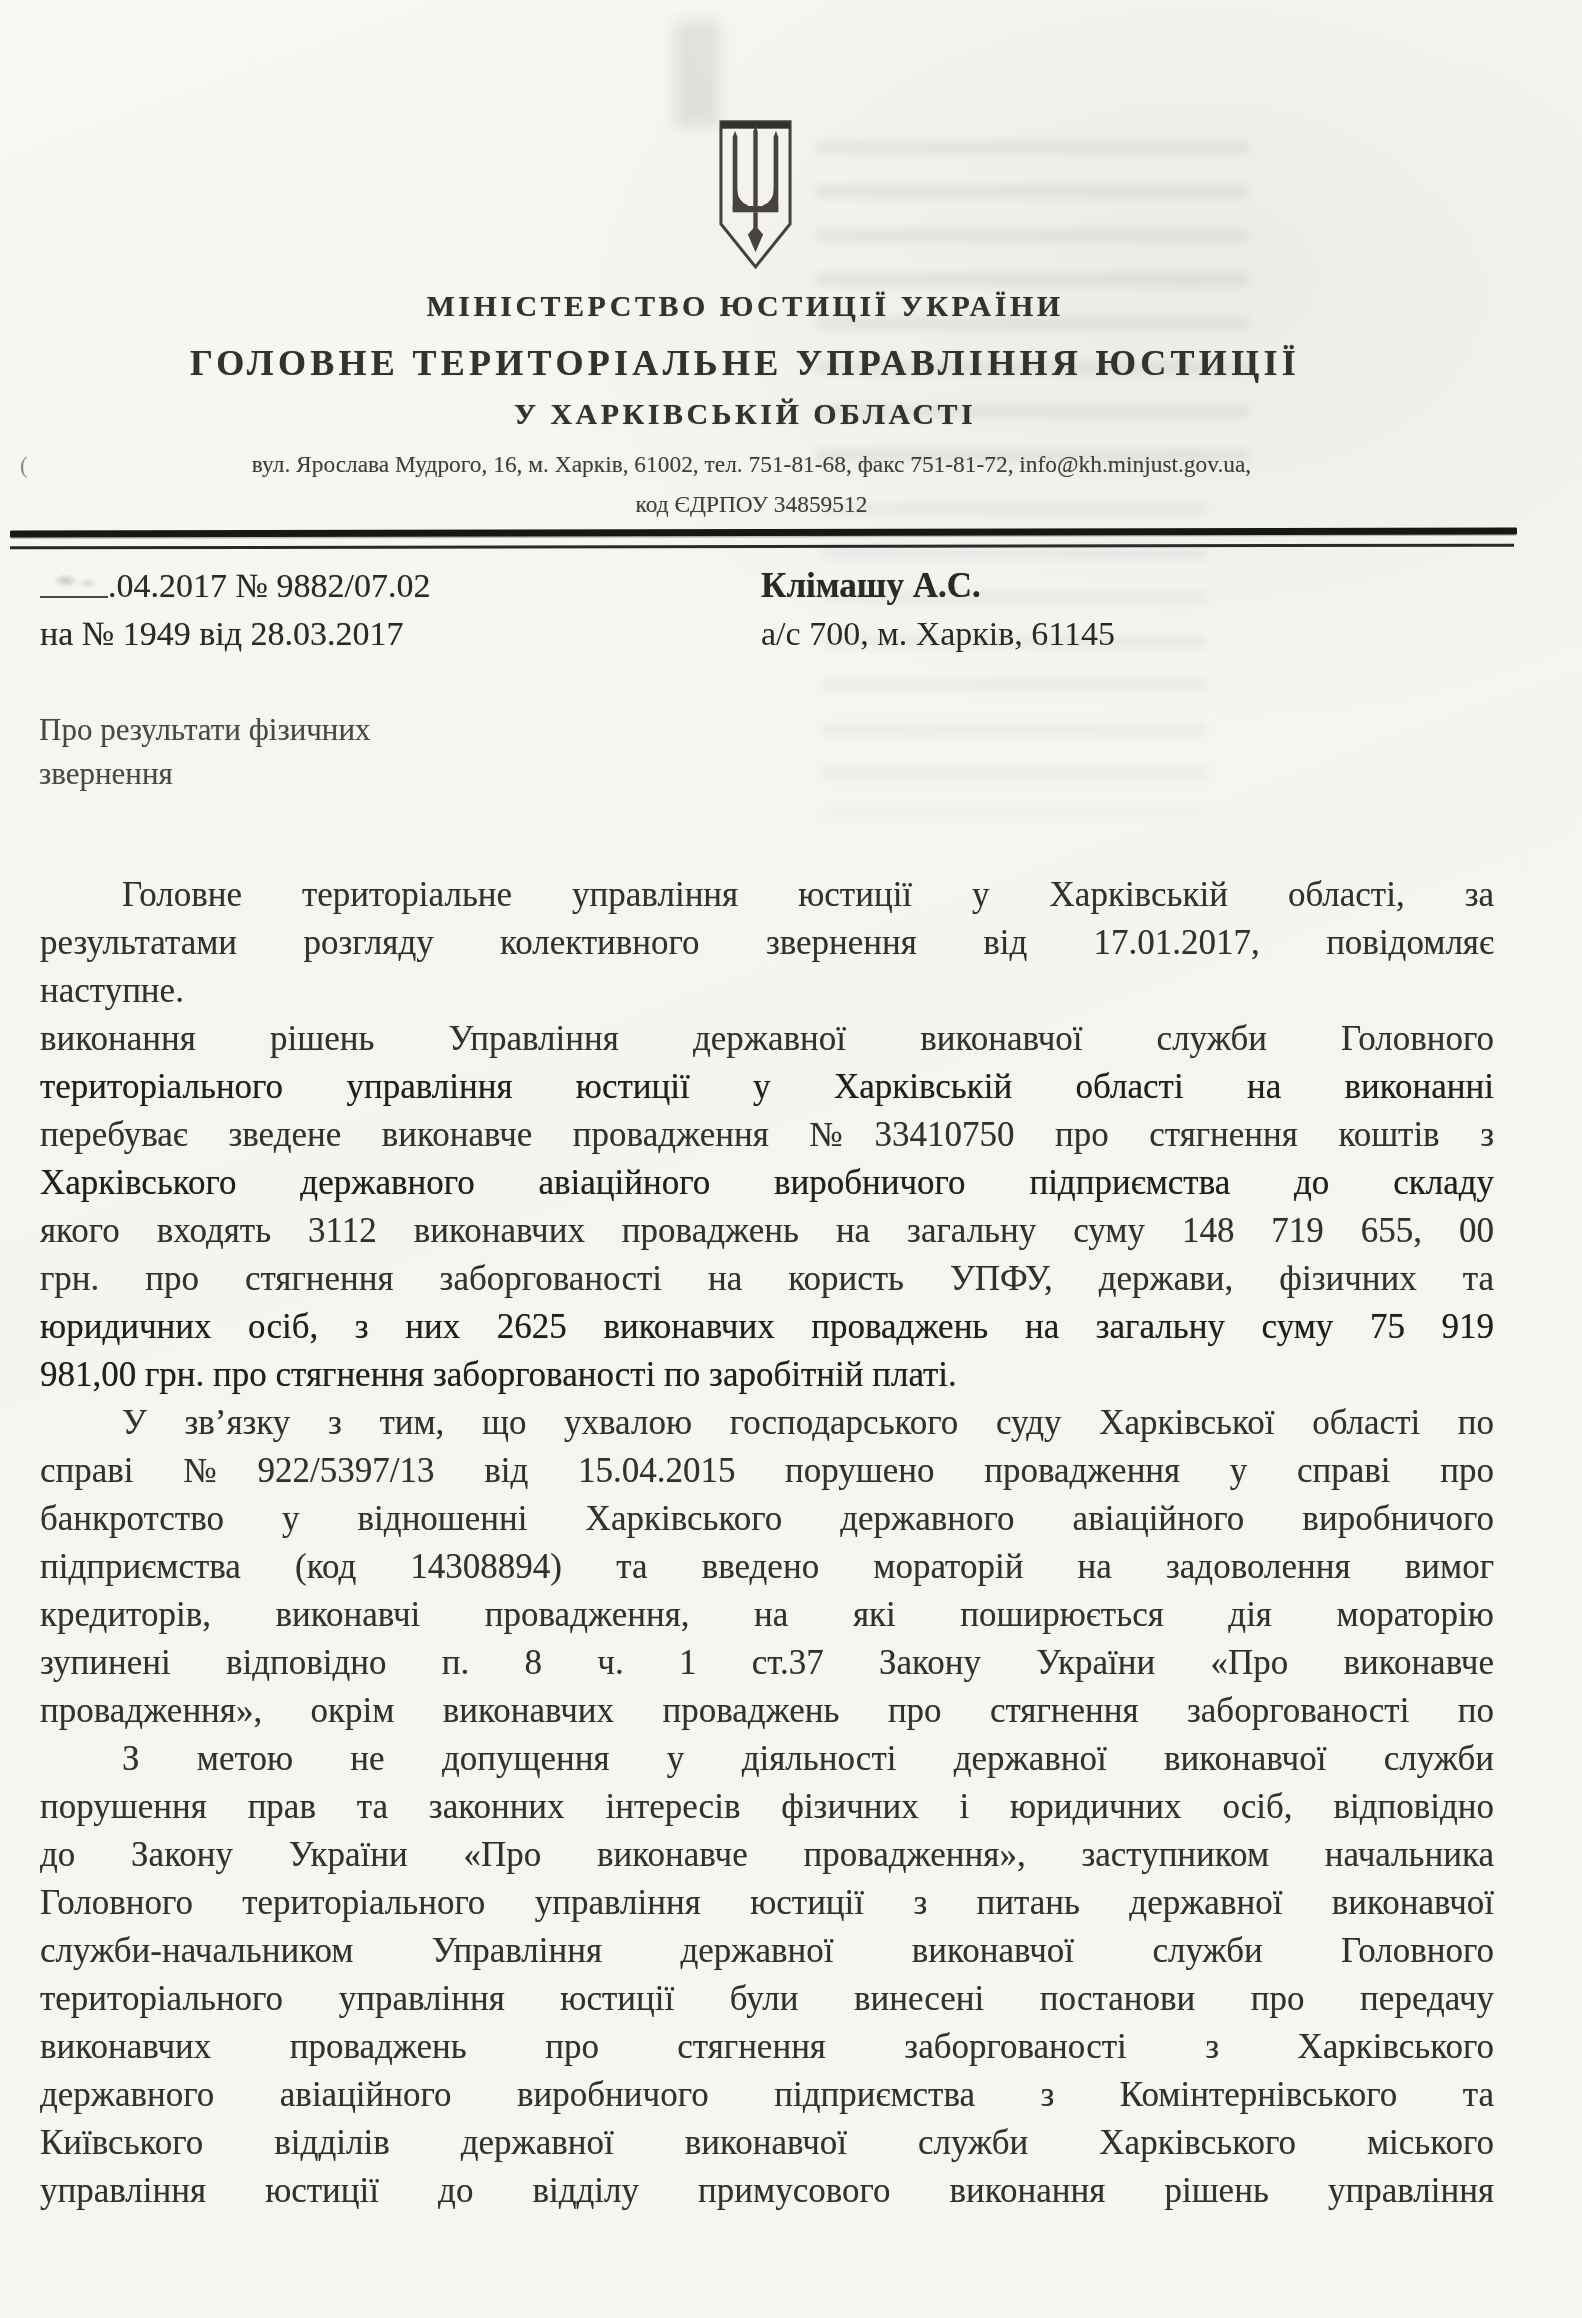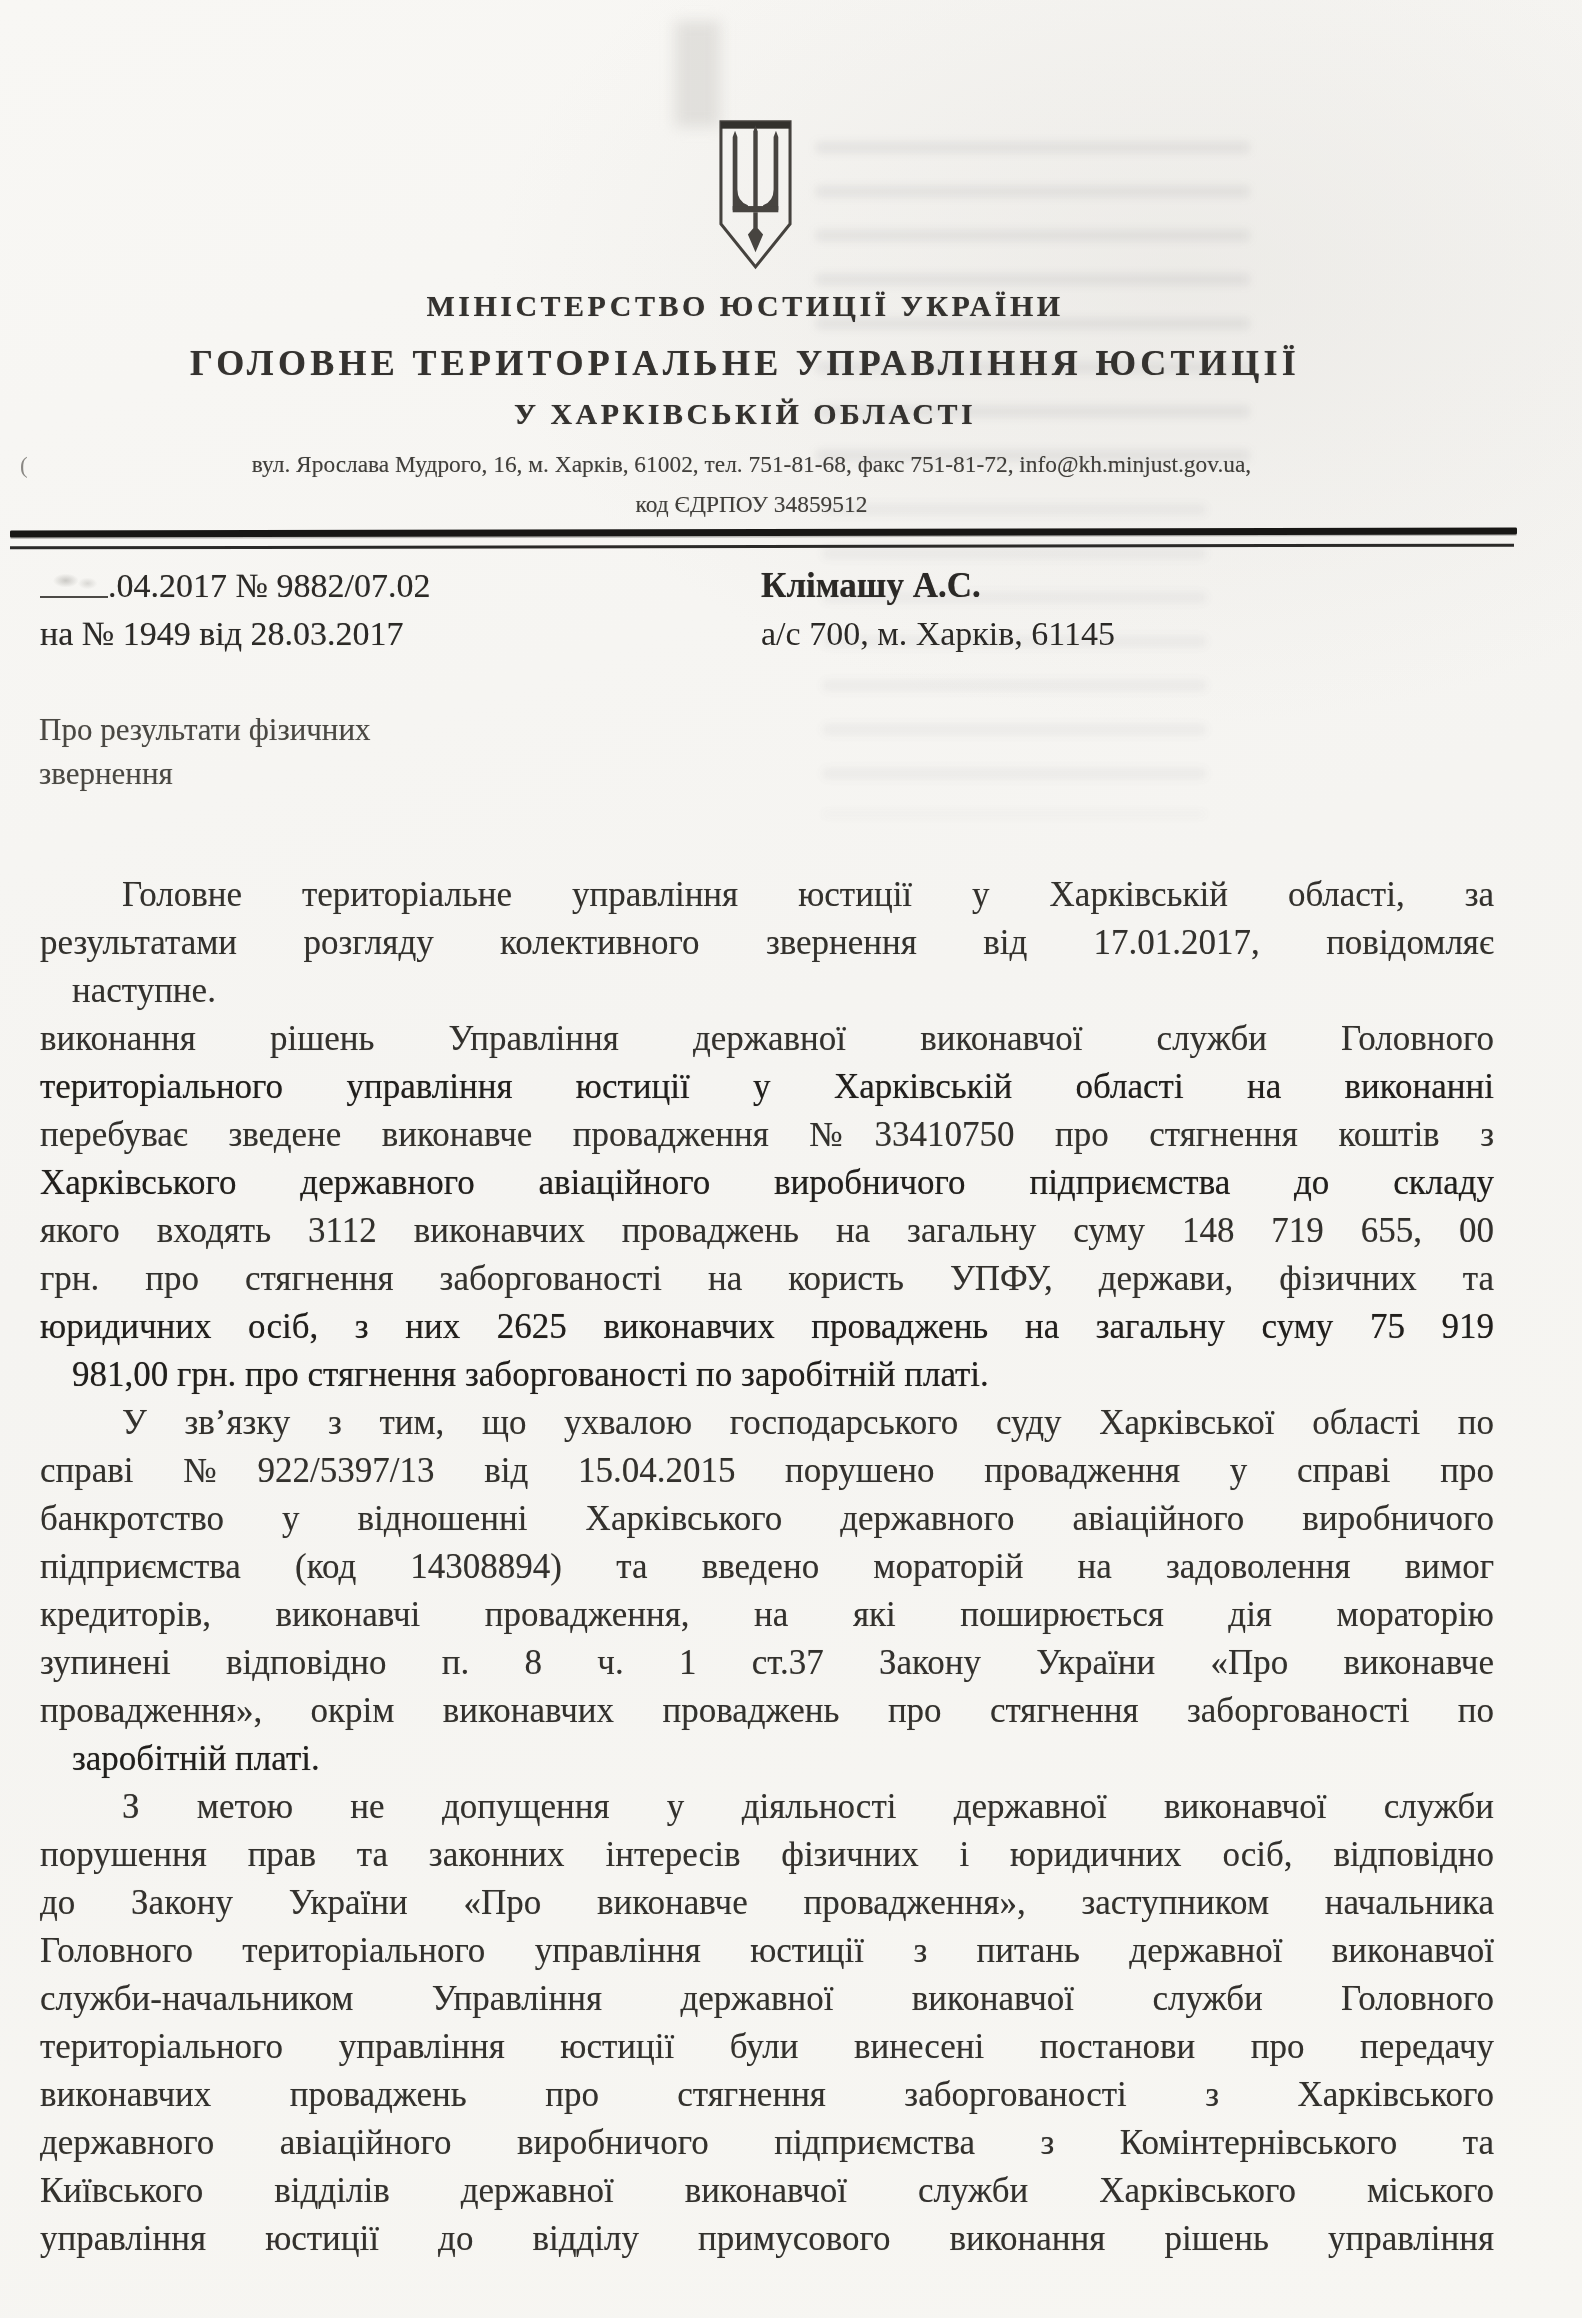--- a/index.html
+++ b/index.html
@@ -89,21 +89,21 @@
   
   .docbody {
     position: absolute; left: 40px; top: 871px;
     width: 1454px;
     font-size: 35px; line-height: 48px;
     color: #33312d;
     text-shadow: 0 0 0.7px rgba(51,49,45,0.4);
   }
   .ln { text-align: justify; text-align-last: justify; }
   .ln.first { text-indent: 82px; }
-  .ln.endp { text-align-last: left; margin-left: 32px; }
+  .ln.endp { text-align-last: left; }
   .ln.ink { color: #211f1c; text-shadow: 0 0 0.7px rgba(20,19,17,0.6); }
   
   .ghost {
     position: absolute; pointer-events: none;
     background: repeating-linear-gradient(
       180deg,
       rgba(100,100,108,0.10) 0px, rgba(100,100,108,0.10) 11.4px,
       rgba(0,0,0,0) 11.4px, rgba(0,0,0,0) 44px);
     filter: blur(4.3px);
   }
@@ -174,21 +174,20 @@
     <div class="ln ink">юридичних осіб, з них 2625 виконавчих проваджень на загальну суму 75 919</div>
     <div class="ln ink endp">981,00 грн. про стягнення заборгованості по заробітній платі.</div>
 
     <div class="ln first">У зв’язку з тим, що ухвалою господарського суду Харківської області по</div>
     <div class="ln">справі №922/5397/13 від 15.04.2015 порушено провадження у справі про</div>
     <div class="ln">банкротство у відношенні Харківського державного авіаційного виробничого</div>
     <div class="ln">підприємства (код 14308894) та введено мораторій на задоволення вимог</div>
     <div class="ln">кредиторів, виконавчі провадження, на які поширюється дія мораторію</div>
     <div class="ln">зупинені відповідно п. 8 ч. 1 ст.37 Закону України «Про виконавче</div>
     <div class="ln">провадження», окрім виконавчих проваджень про стягнення заборгованості по</div>
-    <div class="ln ink endp">заробітній платі.</div>
 
     <div class="ln first">З метою не допущення у діяльності державної виконавчої служби</div>
     <div class="ln">порушення прав та законних інтересів фізичних і юридичних осіб, відповідно</div>
     <div class="ln">до Закону України «Про виконавче провадження», заступником начальника</div>
     <div class="ln">Головного територіального управління юстиції з питань державної виконавчої</div>
     <div class="ln">служби-начальником Управління державної виконавчої служби Головного</div>
     <div class="ln">територіального управління юстиції були винесені постанови про передачу</div>
     <div class="ln">виконавчих проваджень про стягнення заборгованості з Харківського</div>
     <div class="ln">державного авіаційного виробничого підприємства з Комінтернівського та</div>
     <div class="ln">Київського відділів державної виконавчої служби Харківського міського</div>

